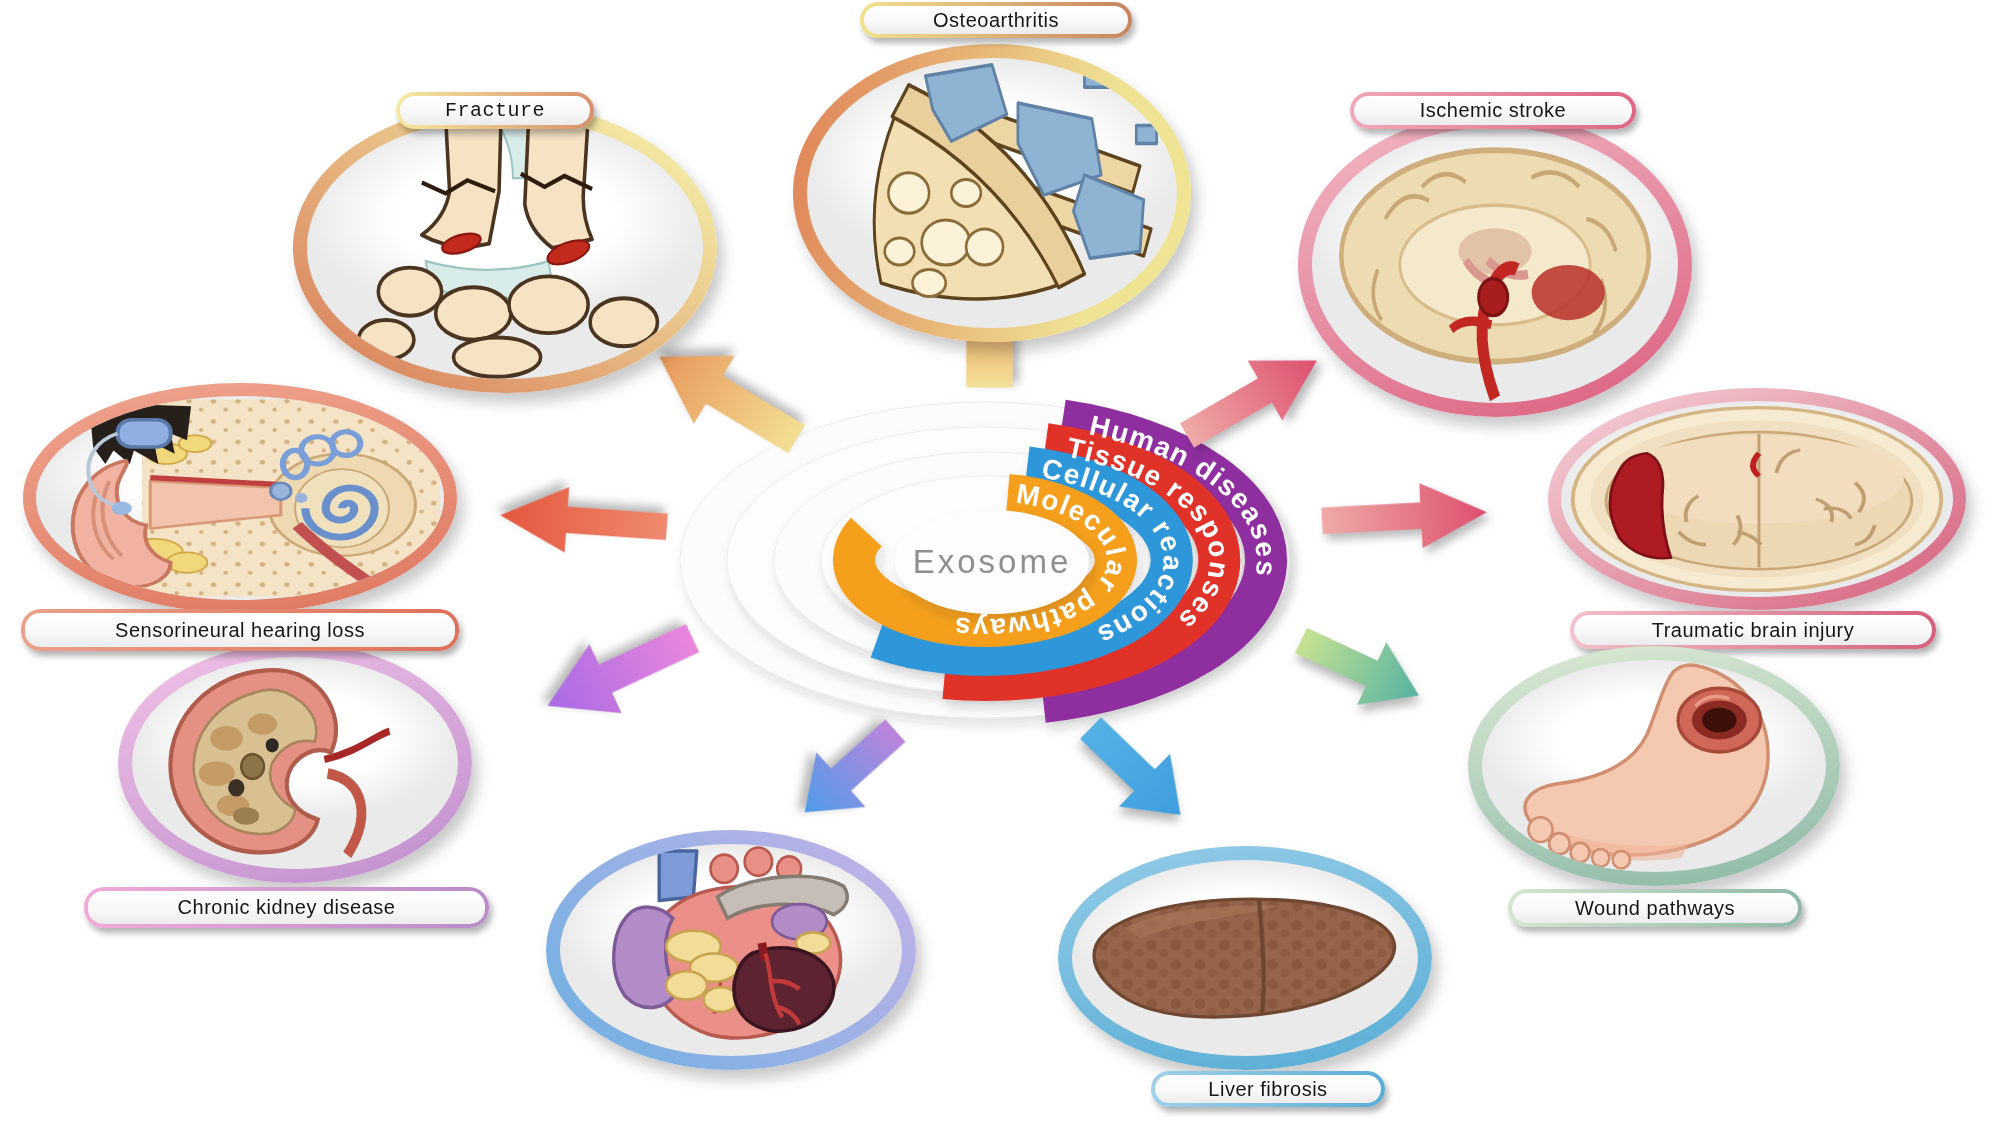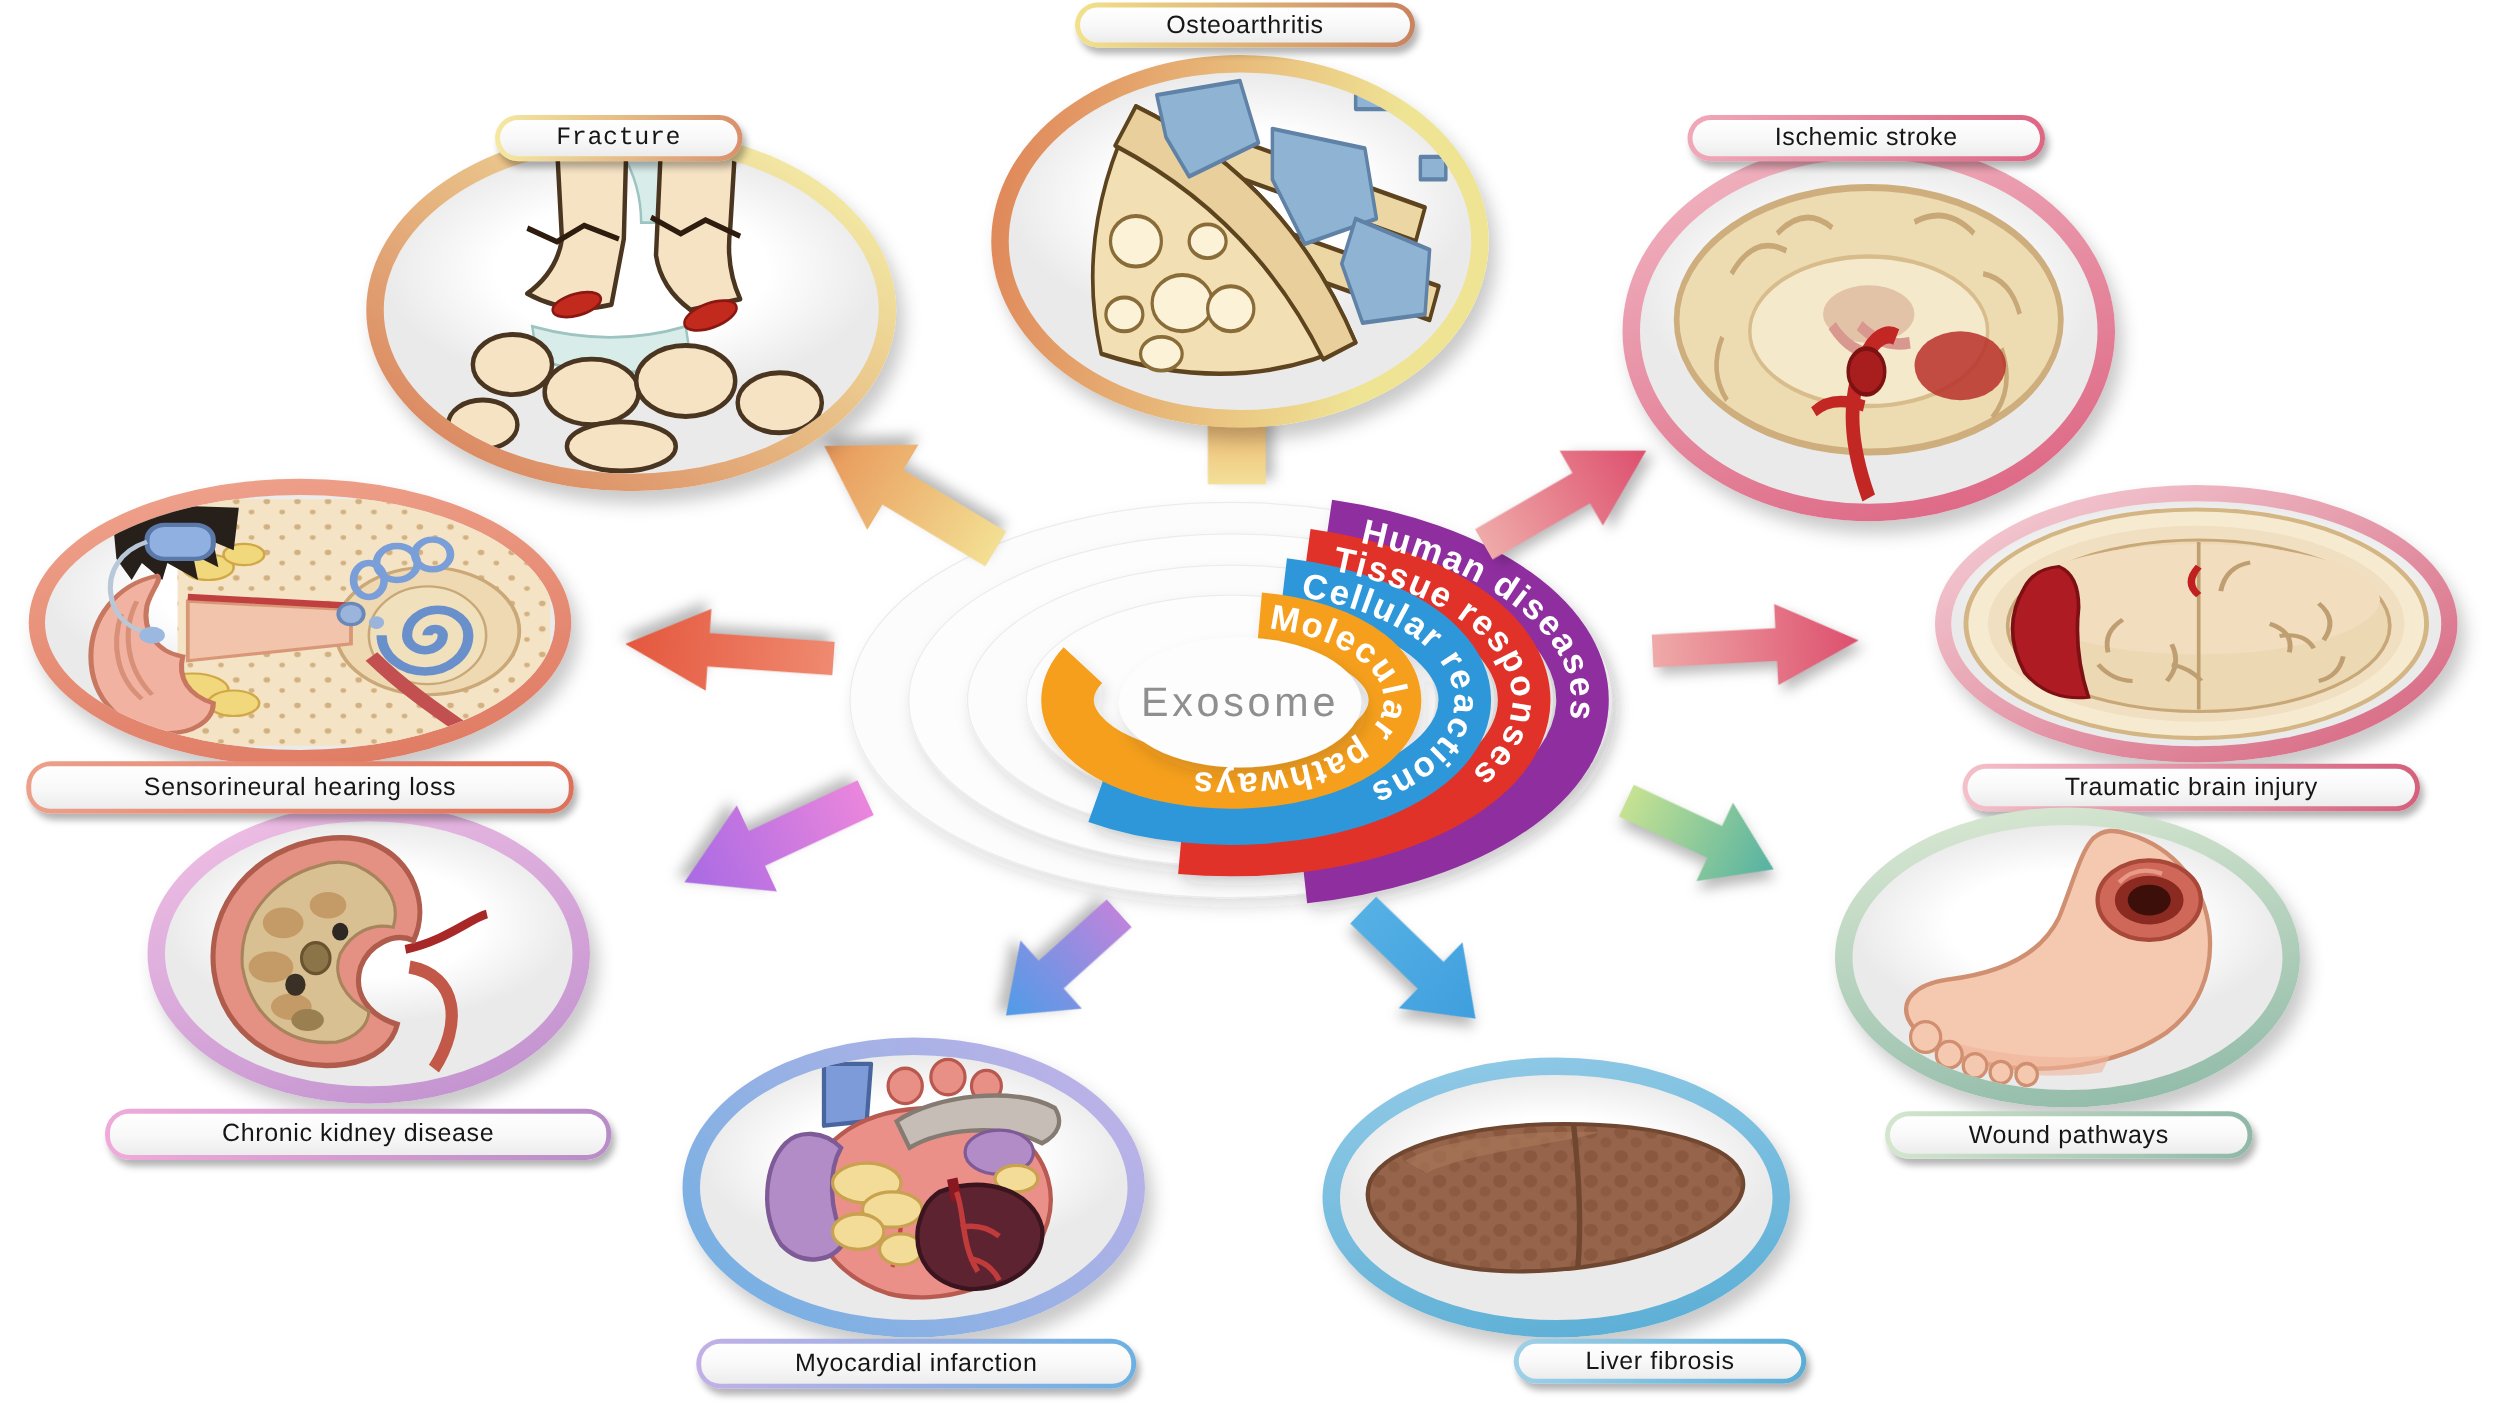--- a/index.html
+++ b/index.html
@@ -353,21 +353,21 @@
             <circle cx="11" cy="9" r="2.6" fill="#7E4F36" opacity="0.6"></circle>
           </pattern>
         </defs>
         <path d="M14,52 C22,34 62,24 104,24 C148,24 182,34 186,50 C189,62 176,74 152,84 C122,96 76,100 48,92 C26,86 8,68 14,52 Z" fill="#96644A" stroke="#6F4630" stroke-width="2"></path>
         <path d="M14,52 C22,34 62,24 104,24 C148,24 182,34 186,50 C189,62 176,74 152,84 C122,96 76,100 48,92 C26,86 8,68 14,52 Z" fill="url(#liverdots)" opacity="0.7"></path>
         <path d="M30,42 C50,30 90,27 120,28 C100,34 60,38 40,48 Z" fill="#AA7A5C" opacity="0.6"></path>
         <path d="M108,24 C110,44 112,70 110,94" stroke="#6F4630" stroke-width="2.5" fill="none"></path>
       </svg>
     </div>
   </div>
-  <div class="pill p-liver" style="left:1211px;top:1071px;width:234px;height:36px">
+  <div class="pill p-liver" style="left:1151px;top:1071px;width:234px;height:36px">
     <div class="pill-in">Liver fibrosis</div>
   </div>
 
   <div class="ring r-heart" style="left:546px;top:830px;width:370px;height:240px">
     <div class="inner">
       <svg viewBox="0 0 200 120" preserveAspectRatio="none">
         <g fill="#E89086" stroke="#B8584E" stroke-width="1.5">
           <circle cx="96" cy="14" r="8"></circle>
             <circle cx="116" cy="10" r="8"></circle>
             <circle cx="134" cy="14" r="7"></circle>
@@ -388,23 +388,20 @@
         <path d="M112,62 C134,54 156,62 160,78 C162,94 146,106 126,106 C108,104 100,92 102,78 C104,70 106,66 112,62 Z" fill="#5D2330" stroke="#3A141E" stroke-width="2"></path>
         <path d="M118,56 l2,10" stroke="#8A1820" stroke-width="5"></path>
         <g stroke="#C23B3B" stroke-width="2.5" fill="none">
           <path d="M120,62 C124,72 122,86 130,98"></path>
             <path d="M122,78 q10,-2 18,4"></path>
             <path d="M126,92 q10,2 14,10"></path>
         </g>
       </svg>
     </div>
   </div>
-  <div class="pill p-heart" style="left:557px;top:1071px;width:352px;height:40px">
-    <div class="pill-in">Myocardial infarction</div>
-  </div>
 
   <div class="ring r-kidney" style="left:118px;top:643px;width:354px;height:240px">
     <div class="inner">
       <svg viewBox="0 0 200 120" preserveAspectRatio="none">
         <path d="M120,66 C144,70 146,92 132,112" stroke="#C25848" stroke-width="6" fill="none"></path>
         <path d="M118,58 C138,54 150,44 158,42" stroke="#A82828" stroke-width="4" fill="none"></path>
         <path d="M78,8 C44,12 20,38 24,68 C28,96 56,114 88,110 C104,108 112,100 114,92 C100,88 92,78 96,66 C100,56 112,50 122,54 C130,38 122,18 102,10 C94,7 86,7 78,8 Z" fill="#E49184" stroke="#B05C4C" stroke-width="2.5"></path>
         <path d="M76,20 C52,26 36,44 38,66 C42,88 60,102 84,100 C94,98 100,92 100,86 C88,80 82,70 86,60 C92,50 102,46 112,48 C116,36 108,26 94,20 C88,18 82,18 76,20 Z" fill="#D9C092" stroke="#A8845C" stroke-width="1.5"></path>
         <g fill="#C49A66">
           <ellipse cx="58" cy="46" rx="10" ry="7"></ellipse>

